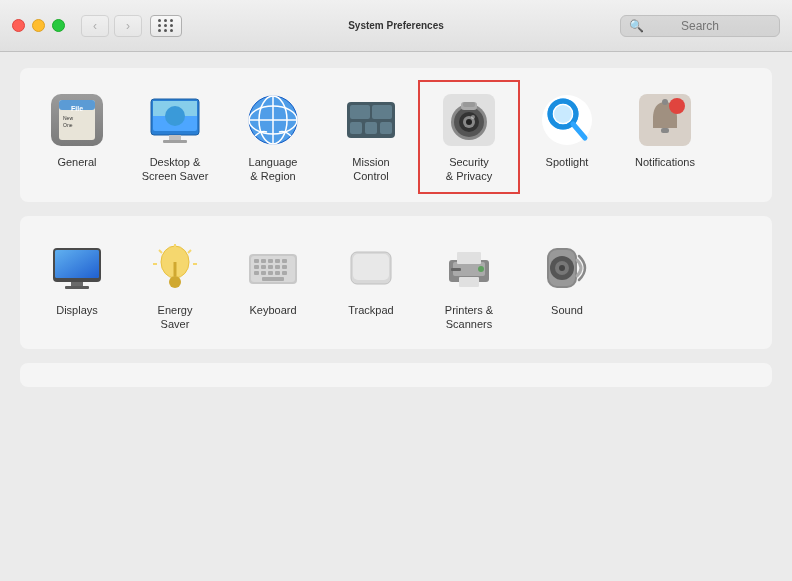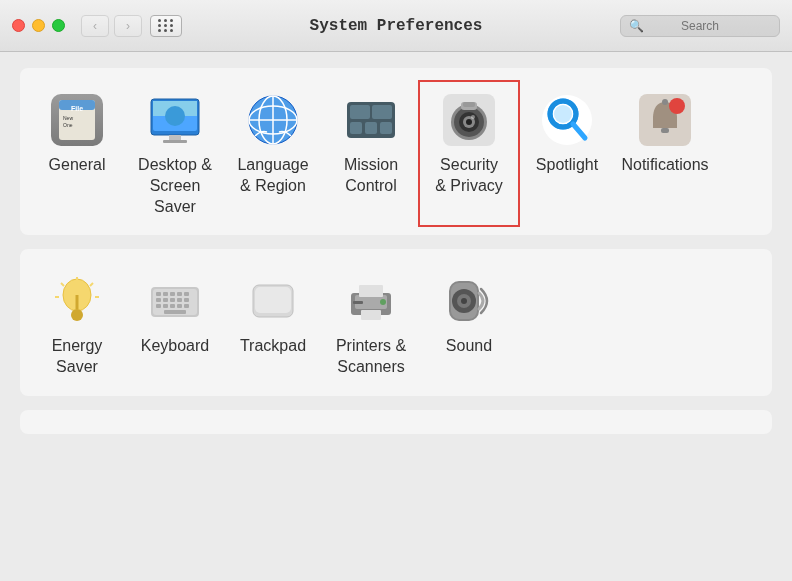--- a/index.html
+++ b/index.html
@@ -77,24 +77,23 @@
     .grid-dot {
       width: 3px; height: 3px;
       background: #555;
       border-radius: 50%;
     }
 
     .window-title {
       position: absolute;
       left: 50%;
       transform: translateX(-50%);
-      font-size: 16px;
+      font-size: 10px;
       font-weight: 600;
       color: #333;
-      font-family: Liberation Mono, monospace;
     }
 
     .search-bar {
       margin-left: auto;
       display: flex;
       align-items: center;
       background: rgba(0,0,0,0.08);
       border: 1px solid #c0c0c0;
       border-radius: 6px;
       padding: 3px 8px;
@@ -158,21 +157,21 @@
       align-items: center;
       justify-content: center;
       margin-bottom: 5px;
     }
     .icon-wrap svg {
       width: 52px;
       height: 52px;
     }
 
     .pref-label {
-      font-size: 16px;
+      font-size: 11px;
       color: #333;
       text-align: center;
       line-height: 1.3;
     }
   </style>
 </head>
 <body>
 
 <div class="titlebar">
   <div class="traffic-lights">
@@ -329,20 +328,38 @@
         </div>
         <span class="pref-label">Notifications</span>
       </div>
 
     </div>
   </div>
 
   <div class="section">
     <div class="icons-grid">
 
+      <div class="pref-item">
+        <div class="icon-wrap">
+          <svg viewBox="0 0 52 52" xmlns="http://www.w3.org/2000/svg">
+            <rect x="2" y="6" width="48" height="34" rx="4" fill="#4a4a4a"></rect>
+            <rect x="4" y="8" width="44" height="28" rx="2" fill="#2d8ae5"></rect>
+            <rect x="4" y="8" width="44" height="28" rx="2" fill="url(#disp-grad)"></rect>
+            <defs>
+              <linearGradient id="disp-grad" x1="0" y1="0" x2="1" y2="1">
+                <stop offset="0%" stop-color="#60b0f0"></stop>
+                <stop offset="100%" stop-color="#2060d0"></stop>
+              </linearGradient>
+            </defs>
+            <rect x="20" y="40" width="12" height="5" fill="#6a6a6a"></rect>
+            <rect x="14" y="44" width="24" height="3" rx="1" fill="#5a5a5a"></rect>
+          </svg>
+        </div>
+        <span class="pref-label">Displays</span>
+      </div>
 
       <div class="pref-item">
         <div class="icon-wrap">
           <svg viewBox="0 0 52 52" xmlns="http://www.w3.org/2000/svg">
             <ellipse cx="26" cy="20" rx="14" ry="16" fill="#f5d76e" stroke="#e8c040" stroke-width="1"></ellipse>
             <circle cx="26" cy="40" rx="6" ry="6" r="6" fill="#d0a830"></circle>
             <line x1="26" y1="34" x2="26" y2="20" stroke="#d0a830" stroke-width="3"></line>
 
             <line x1="26" y1="2" x2="26" y2="6" stroke="#f5d76e" stroke-width="2"></line>
             <line x1="10" y1="8" x2="13" y2="11" stroke="#f5d76e" stroke-width="2"></line>

